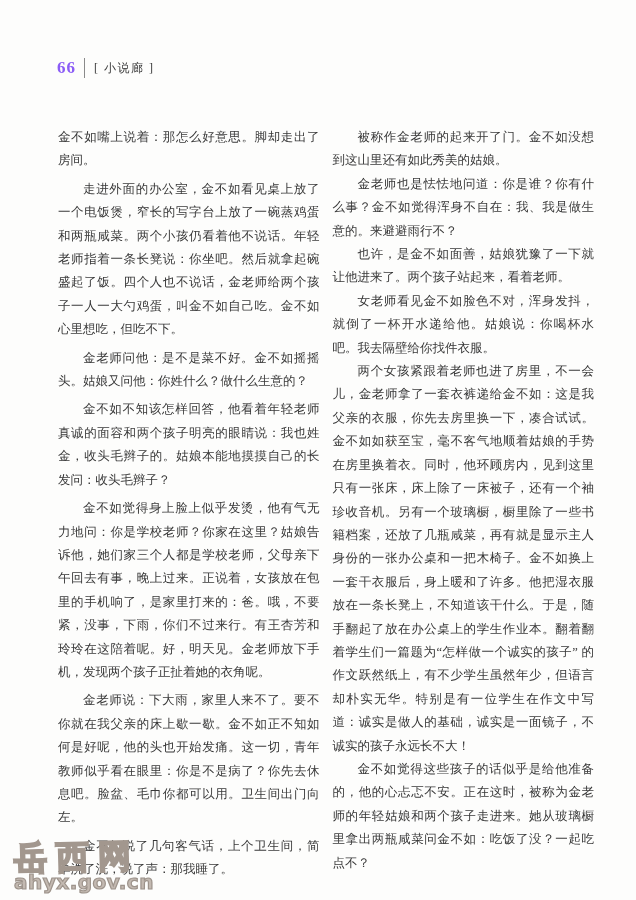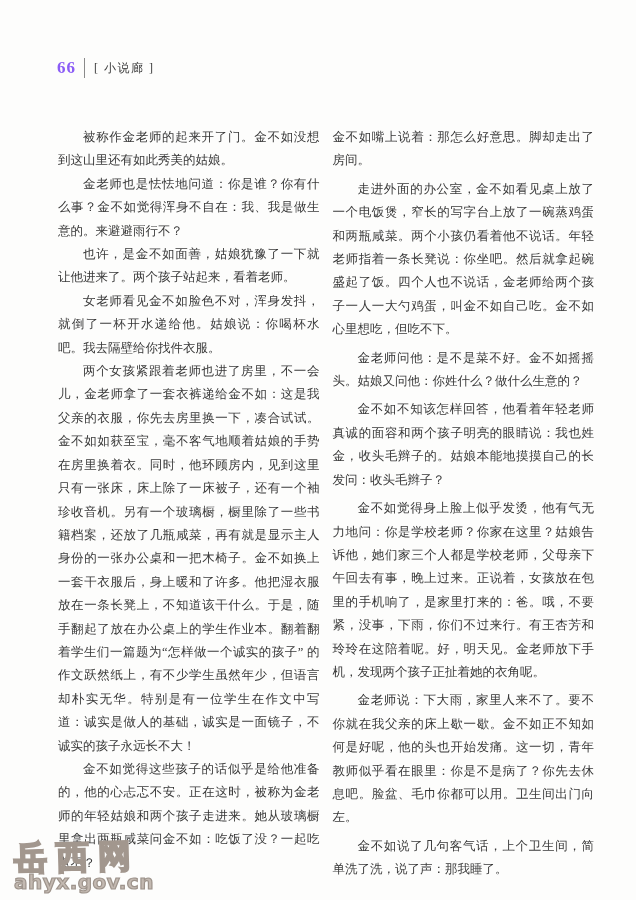--- a/index.html
+++ b/index.html
@@ -76,36 +76,36 @@
 
 <div class="page">
 
   <div class="header">
     <span class="page-number">66</span>
     <span class="header-divider"></span>
     <span class="section-label">[ 小说廊 ]</span>
   </div>
 
   <div class="content">
-    <div class="column column-left">
-        <p>被称作金老师的起来开了门。金不如没想到这山里还有如此秀美的姑娘。</p>
-        <p>金老师也是怯怯地问道：你是谁？你有什么事？金不如觉得浑身不自在：我、我是做生意的。来避避雨行不？</p>
-        <p>也许，是金不如面善，姑娘犹豫了一下就让他进来了。两个孩子站起来，看着老师。</p>
-        <p>女老师看见金不如脸色不对，浑身发抖，就倒了一杯开水递给他。姑娘说：你喝杯水吧。我去隔壁给你找件衣服。</p>
-        <p>两个女孩紧跟着老师也进了房里，不一会儿，金老师拿了一套衣裤递给金不如：这是我父亲的衣服，你先去房里换一下，凑合试试。金不如如获至宝，毫不客气地顺着姑娘的手势在房里换着衣。同时，他环顾房内，见到这里只有一张床，床上除了一床被子，还有一个袖珍收音机。另有一个玻璃橱，橱里除了一些书籍档案，还放了几瓶咸菜，再有就是显示主人身份的一张办公桌和一把木椅子。金不如换上一套干衣服后，身上暖和了许多。他把湿衣服放在一条长凳上，不知道该干什么。于是，随手翻起了放在办公桌上的学生作业本。翻着翻着学生们一篇题为“怎样做一个诚实的孩子” 的作文跃然纸上，有不少学生虽然年少，但语言却朴实无华。特别是有一位学生在作文中写道：诚实是做人的基础，诚实是一面镜子，不诚实的孩子永远长不大！</p>
-        <p>金不如觉得这些孩子的话似乎是给他准备的，他的心忐忑不安。正在这时，被称为金老师的年轻姑娘和两个孩子走进来。她从玻璃橱里拿出两瓶咸菜问金不如：吃饭了没？一起吃点不？</p>
-      </div>
     <div class="column column-right">
         <p class="no-indent">金不如嘴上说着：那怎么好意思。脚却走出了房间。</p>
         <p>走进外面的办公室，金不如看见桌上放了一个电饭煲，窄长的写字台上放了一碗蒸鸡蛋和两瓶咸菜。两个小孩仍看着他不说话。年轻老师指着一条长凳说：你坐吧。然后就拿起碗盛起了饭。四个人也不说话，金老师给两个孩子一人一大勺鸡蛋，叫金不如自己吃。金不如心里想吃，但吃不下。</p>
         <p>金老师问他：是不是菜不好。金不如摇摇头。姑娘又问他：你姓什么？做什么生意的？</p>
         <p>金不如不知该怎样回答，他看着年轻老师真诚的面容和两个孩子明亮的眼睛说：我也姓金，收头毛辫子的。姑娘本能地摸摸自己的长发问：收头毛辫子？</p>
         <p>金不如觉得身上脸上似乎发烫，他有气无力地问：你是学校老师？你家在这里？姑娘告诉他，她们家三个人都是学校老师，父母亲下午回去有事，晚上过来。正说着，女孩放在包里的手机响了，是家里打来的：爸。哦，不要紧，没事，下雨，你们不过来行。有王杏芳和玲玲在这陪着呢。好，明天见。金老师放下手机，发现两个孩子正扯着她的衣角呢。</p>
         <p>金老师说：下大雨，家里人来不了。要不你就在我父亲的床上歇一歇。金不如正不知如何是好呢，他的头也开始发痛。这一切，青年教师似乎看在眼里：你是不是病了？你先去休息吧。脸盆、毛巾你都可以用。卫生间出门向左。</p>
         <p>金不如说了几句客气话，上个卫生间，简单洗了洗，说了声：那我睡了。</p>
+      </div>
+    <div class="column column-left">
+        <p>被称作金老师的起来开了门。金不如没想到这山里还有如此秀美的姑娘。</p>
+        <p>金老师也是怯怯地问道：你是谁？你有什么事？金不如觉得浑身不自在：我、我是做生意的。来避避雨行不？</p>
+        <p>也许，是金不如面善，姑娘犹豫了一下就让他进来了。两个孩子站起来，看着老师。</p>
+        <p>女老师看见金不如脸色不对，浑身发抖，就倒了一杯开水递给他。姑娘说：你喝杯水吧。我去隔壁给你找件衣服。</p>
+        <p>两个女孩紧跟着老师也进了房里，不一会儿，金老师拿了一套衣裤递给金不如：这是我父亲的衣服，你先去房里换一下，凑合试试。金不如如获至宝，毫不客气地顺着姑娘的手势在房里换着衣。同时，他环顾房内，见到这里只有一张床，床上除了一床被子，还有一个袖珍收音机。另有一个玻璃橱，橱里除了一些书籍档案，还放了几瓶咸菜，再有就是显示主人身份的一张办公桌和一把木椅子。金不如换上一套干衣服后，身上暖和了许多。他把湿衣服放在一条长凳上，不知道该干什么。于是，随手翻起了放在办公桌上的学生作业本。翻着翻着学生们一篇题为“怎样做一个诚实的孩子” 的作文跃然纸上，有不少学生虽然年少，但语言却朴实无华。特别是有一位学生在作文中写道：诚实是做人的基础，诚实是一面镜子，不诚实的孩子永远长不大！</p>
+        <p>金不如觉得这些孩子的话似乎是给他准备的，他的心忐忑不安。正在这时，被称为金老师的年轻姑娘和两个孩子走进来。她从玻璃橱里拿出两瓶咸菜问金不如：吃饭了没？一起吃点不？</p>
       </div>
   </div>
 
   <div class="watermark">
     <div class="wm-name">岳西网</div>
     <div class="wm-url">ahyx.gov.cn</div>
   </div>
 
 </div>
 

